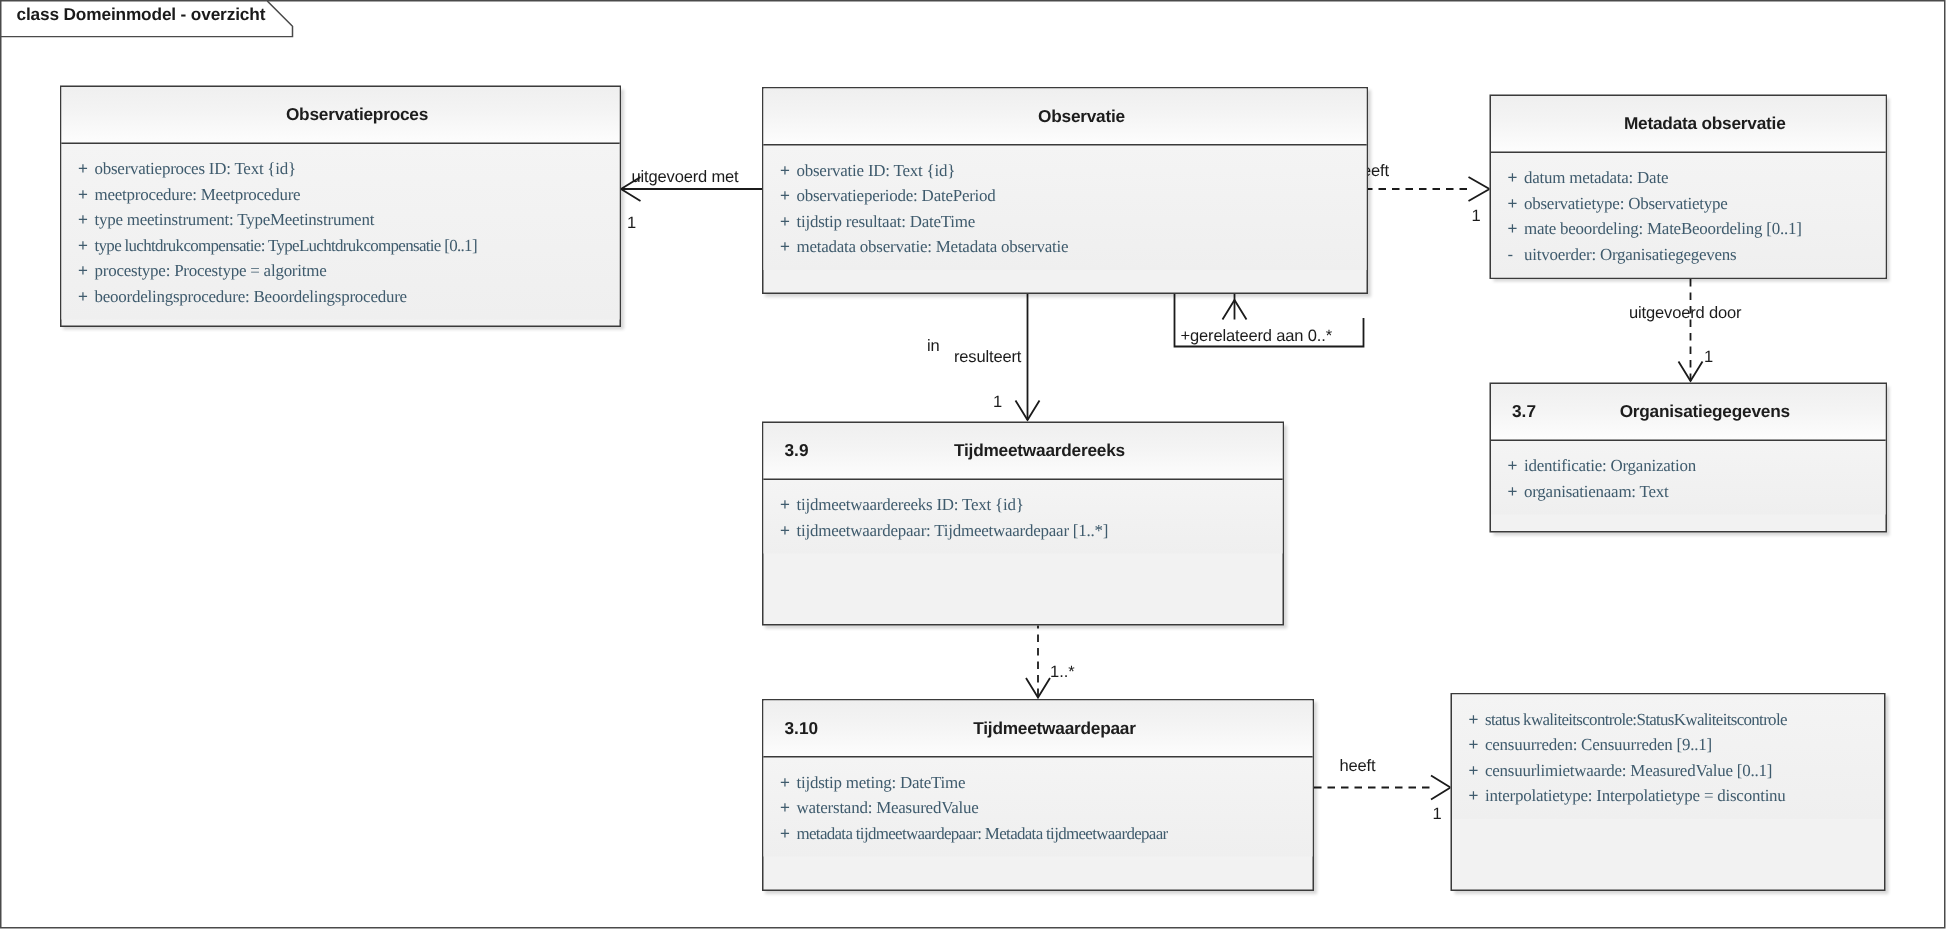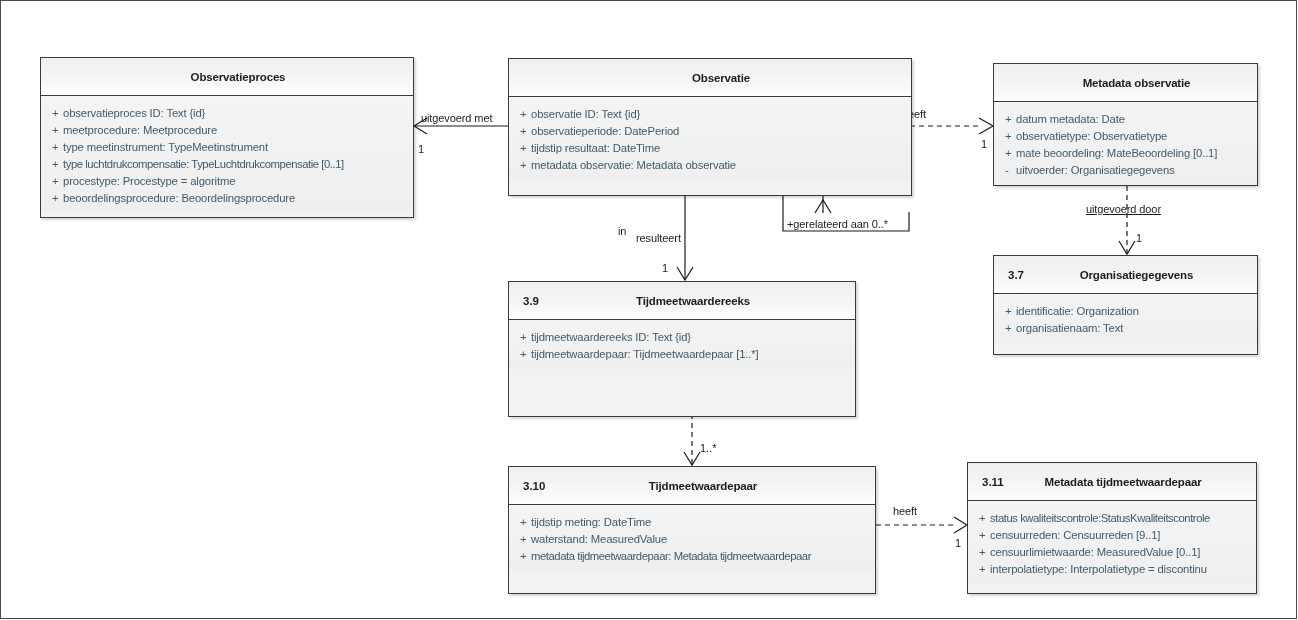--- a/index.html
+++ b/index.html
@@ -99,20 +99,21 @@
   .uml-attr .vis {
     width: 22px;
     flex: 0 0 22px;
     text-align: left;
     padding-left: 11px;
     box-sizing: border-box;
     color: #3f5b6d;
   }
   .uml-attr .sig {
     flex: 1 1 auto;
+    font-family: Liberation Serif, serif;
   }
   .attr-squeeze .sig {
     letter-spacing: -0.45px;
   }
 
   
   .conn-label {
     position: absolute;
     font-size: 11px;
     color: #1b1b1b;
@@ -148,20 +149,26 @@
     stroke: #1b1b1b;
     stroke-width: 1.2;
   }
 </style>
 </head>
 <body>
 
 <div id="canvas">
 
   <div class="frame"></div>
+  <div class="frame-tab">
+    <svg width="196" height="25" viewBox="0 0 196 25">
+      <path d="M0.5 0.5 H178 L195 17.5 V24.5 H0.5 Z" fill="#ffffff" stroke="#4a4a4a" stroke-width="1"></path>
+    </svg>
+    <span class="frame-tab-label">class Domeinmodel - overzicht</span>
+  </div>
 
   <svg id="links">
 
     <g>
       <line x1="508" y1="126" x2="414" y2="126"></line>
       <path class="head" d="M427 118 L414 126 L427 134"></path>
     </g>
 
     <g>
       <line class="dashed" x1="856" y1="126" x2="979" y2="126"></line>
@@ -200,21 +207,21 @@
 
   <span class="conn-label" style="left:902px; top:108px;">heeft</span>
   <span class="mult-label" style="left:981px; top:138px;">1</span>
 
   <span class="conn-label" style="left:787px; top:218px;">+gerelateerd aan 0..*</span>
 
   <span class="conn-label" style="left:636px; top:207px;margin-top:25px;">resulteert</span>
   <span class="conn-label" style="left:618px; top:225px;">in</span>
   <span class="mult-label" style="left:662px; top:262px;">1</span>
 
-  <span class="conn-label" style="left:1086px; top:203px;text-decoration:underline;">uitgevoerd door</span>
+  <span class="conn-label" style="left:1086px; top:203px;">uitgevoerd door</span>
   <span class="mult-label" style="left:1136px; top:232px;">1</span>
 
   <span class="conn-label" style="left:667px; top:403px;">bevat</span>
   <span class="mult-label" style="left:700px; top:442px;">1..*</span>
 
   <span class="conn-label" style="left:893px; top:505px;">heeft</span>
   <span class="mult-label" style="left:955px; top:537px;">1</span>
 
   <div class="uml-class" style="left:40px; top:57px; width:374px; height:161px;">
     <div class="uml-header">
@@ -348,24 +355,20 @@
         <span class="sig">waterstand: MeasuredValue</span>
       </div>
       <div class="uml-attr attr-squeeze">
         <span class="vis">+</span>
         <span class="sig">metadata tijdmeetwaardepaar: Metadata tijdmeetwaardepaar</span>
       </div>
     </div>
   </div>
 
   <div class="uml-class" style="left:967px; top:462px; width:290px; height:132px;">
-    <div class="uml-header">
-      <span class="uml-section-no">3.11</span>
-      <span class="uml-title">Metadata tijdmeetwaardepaar</span>
-    </div>
     <div class="uml-body">
       <div class="uml-attr attr-squeeze">
         <span class="vis">+</span>
         <span class="sig">status kwaliteitscontrole:StatusKwaliteitscontrole</span>
       </div>
       <div class="uml-attr">
         <span class="vis">+</span>
         <span class="sig">censuurreden: Censuurreden [9..1]</span>
       </div>
       <div class="uml-attr">

